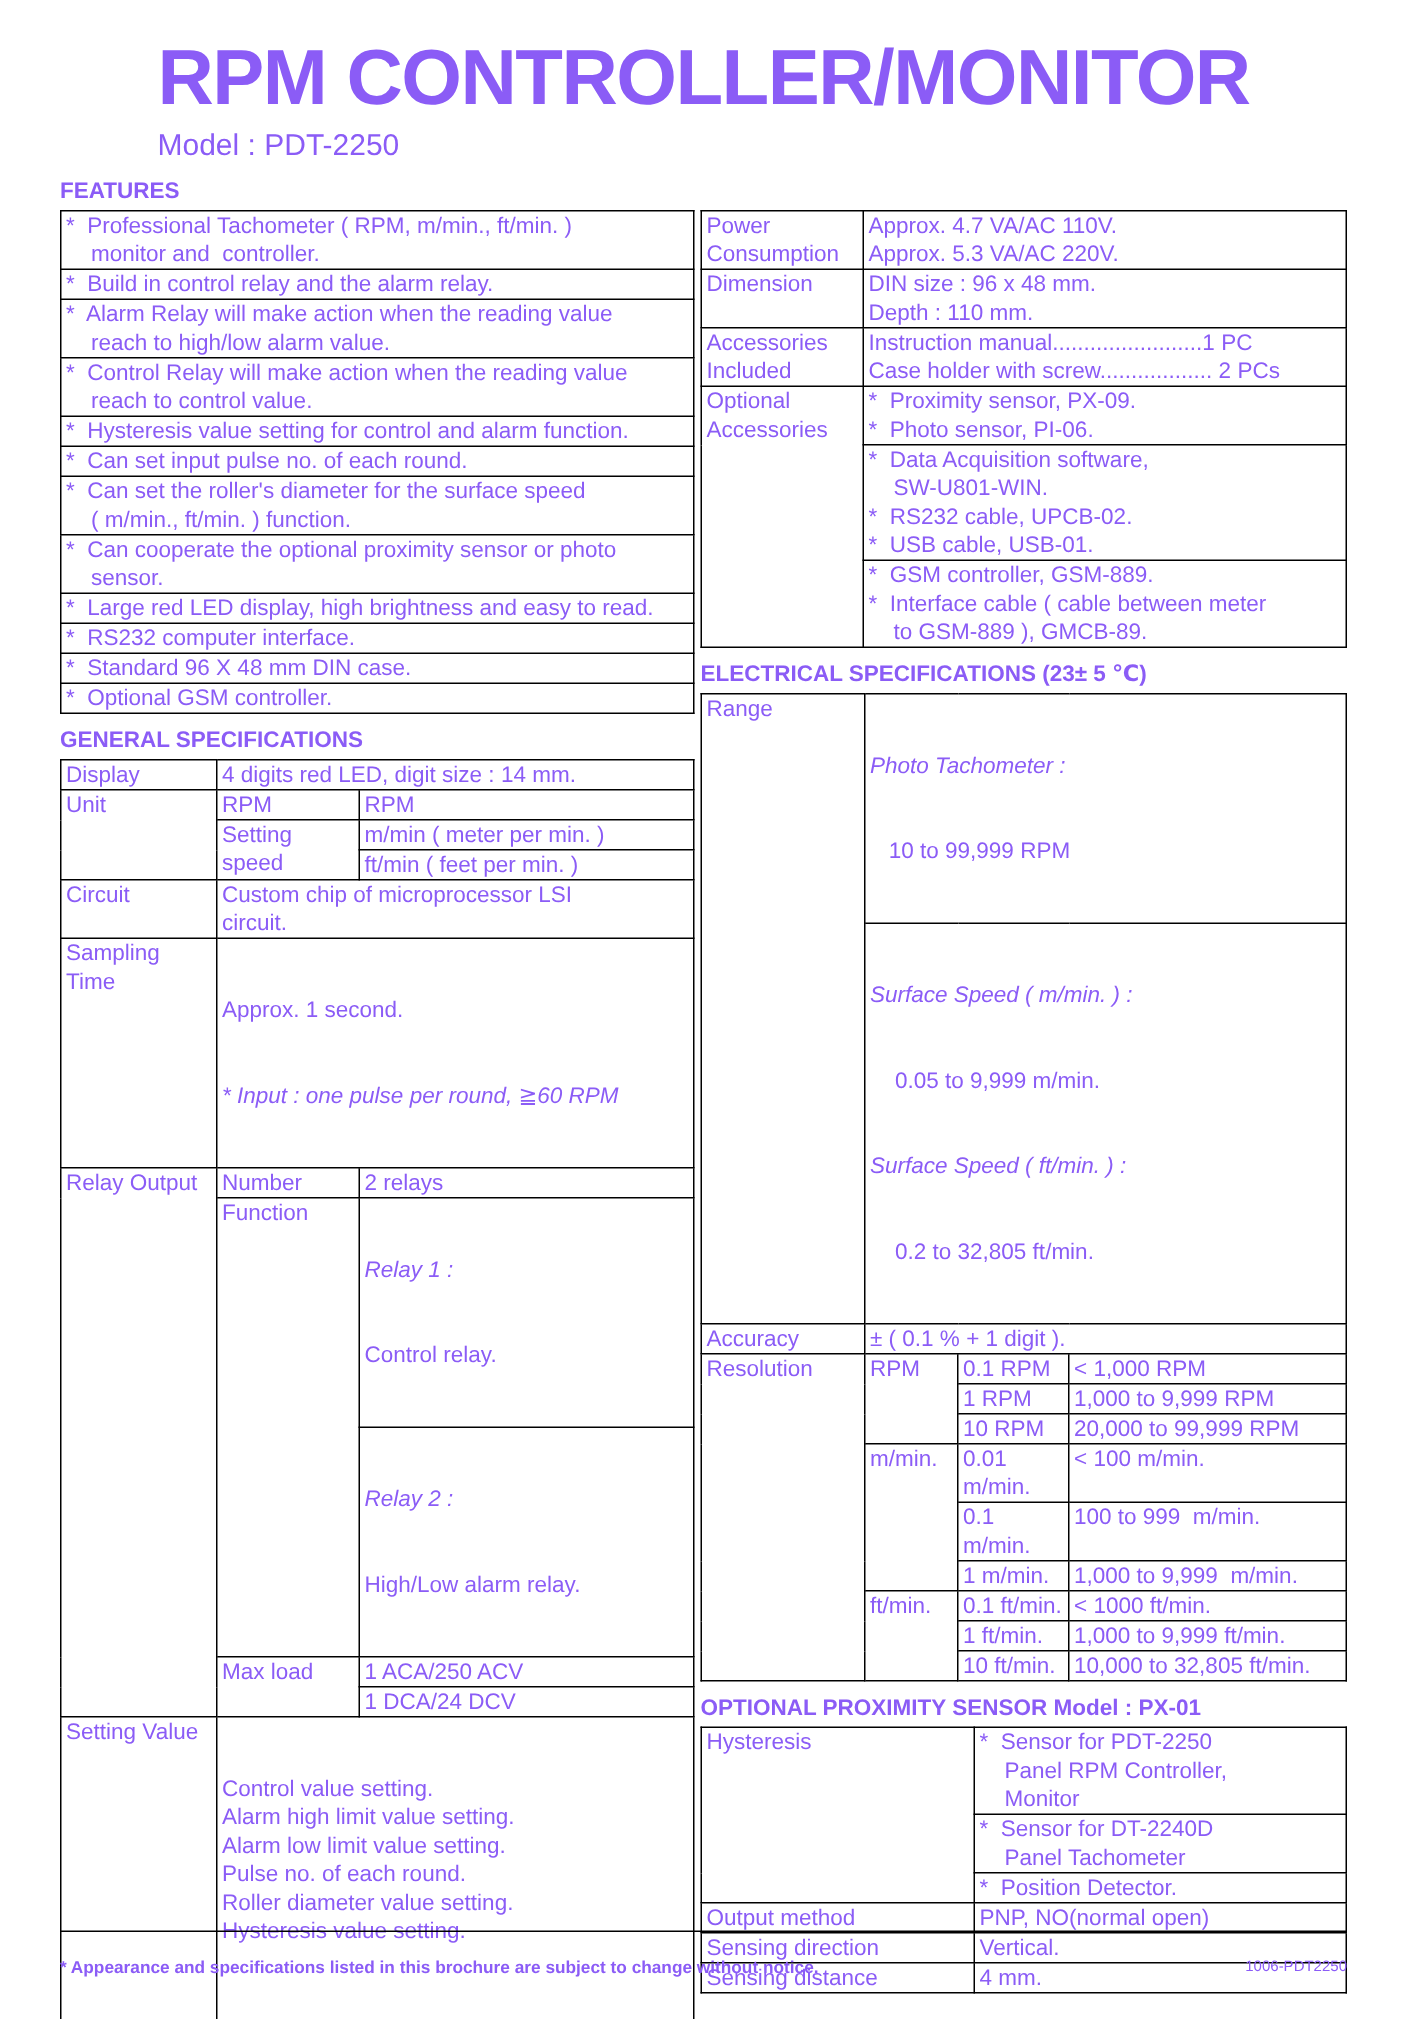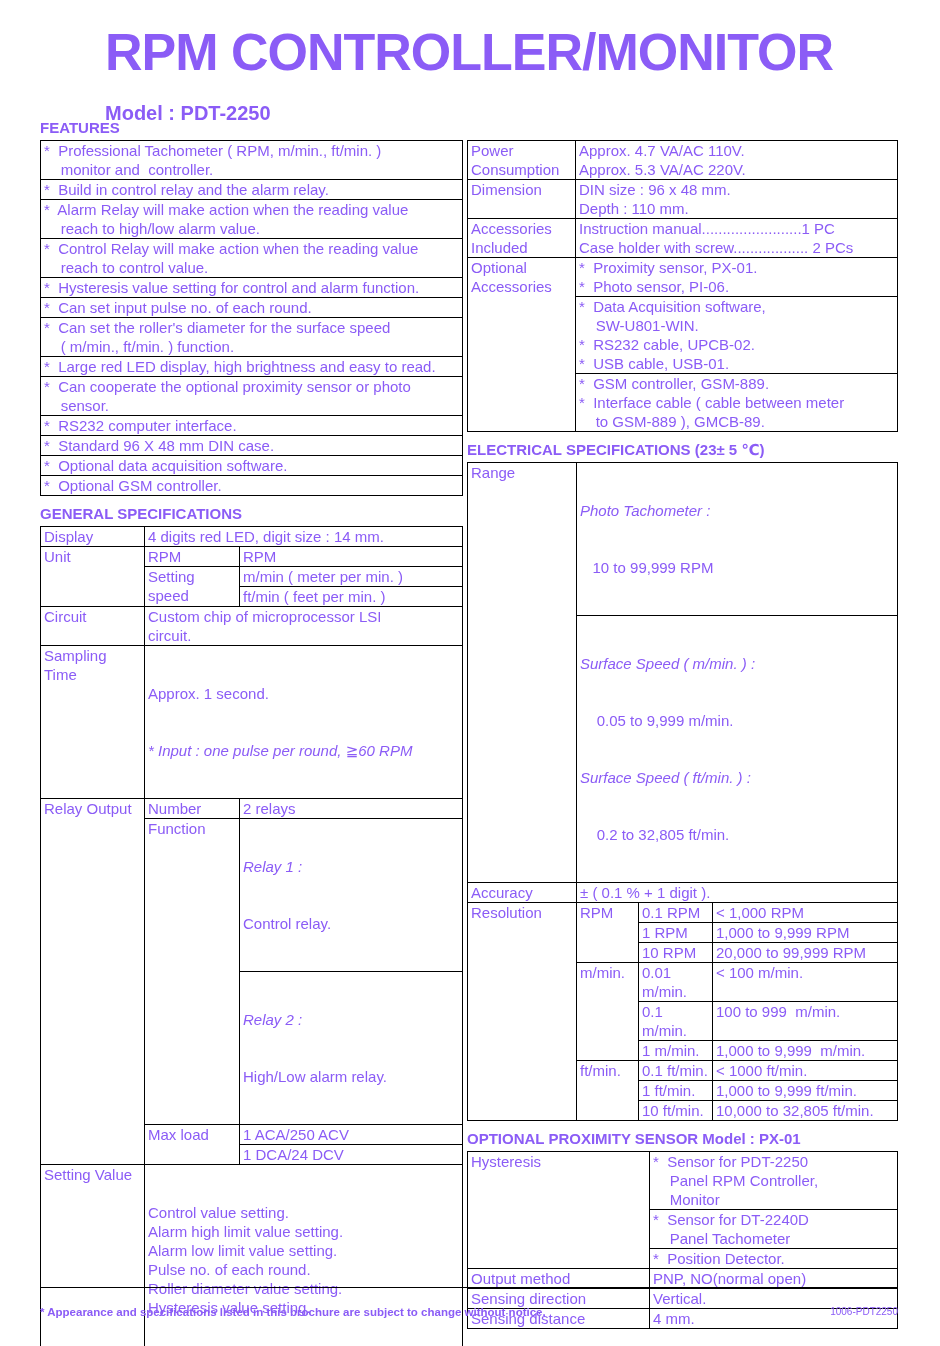--- a/index.html
+++ b/index.html
@@ -7,21 +7,21 @@
     position:relative; width:940px; height:1346px;
     background:#ffffff; color:#8b5cf6;
     font-family:"Liberation Sans","DejaVu Sans",sans-serif;
     font-size:15px; overflow:hidden;
   }
   .header { position:absolute; left:105px; top:22px; }
   .title {
     font-size:52px; font-weight:bold; letter-spacing:-1px;
     line-height:60px; white-space:nowrap;
   }
-  .model { font-size:20px; font-weight:bold; margin-top:20px; }
+  .model { font-size:20px; font-weight:normal; margin-top:4px; }
 
   .col-left  { position:absolute; left:40px;  top:118px; width:423px; }
   .col-right { position:absolute; left:467px; top:140px; width:431px; }
 
   .sec-heading { font-size:15px; font-weight:bold; margin:0 0 3px 0; line-height:19px; }
   .sec-heading.gap { margin-top:8px; }
 
   table.spec { border-collapse:collapse; width:100%; table-layout:fixed; }
   table.spec td {
     border:1px solid #000; vertical-align:top;
@@ -85,34 +85,31 @@
             <td>*  Hysteresis value setting for control and alarm function.</td>
           </tr>
       <tr>
             <td>*  Can set input pulse no. of each round.</td>
           </tr>
       <tr>
             <td>*  Can set the roller's diameter for the surface speed
     ( m/min., ft/min. ) function.</td>
           </tr>
       <tr>
-            <td>*  Large red LED display, high brightness and easy to read.</td>
-          </tr>
-      <tr>
             <td>*  Can cooperate the optional proximity sensor or photo
     sensor.</td>
           </tr>
       <tr>
+            <td>*  Large red LED display, high brightness and easy to read.</td>
+          </tr>
+      <tr>
             <td>*  RS232 computer interface.</td>
           </tr>
       <tr>
             <td>*  Standard 96 X 48 mm DIN case.</td>
-          </tr>
-      <tr>
-            <td>*  Optional data acquisition software.</td>
           </tr>
       <tr>
             <td>*  Optional GSM controller.</td>
           </tr>
     </tbody>
       </table>
 
     <div class="sec-heading gap">GENERAL SPECIFICATIONS</div>
 
     <table class="spec" id="general-table">
@@ -214,21 +211,21 @@
       </tr>
       <tr>
         <td>Accessories
 Included</td>
         <td>Instruction manual........................1 PC
 Case holder with screw.................. 2 PCs</td>
       </tr>
       <tr>
         <td rowspan="3">Optional
 Accessories</td>
-        <td>*  Proximity sensor, PX-01.
+        <td>*  Proximity sensor, PX-09.
 *  Photo sensor, PI-06.</td>
       </tr>
       <tr>
         <td>*  Data Acquisition software,
     SW-U801-WIN.
 *  RS232 cable, UPCB-02.
 *  USB cable, USB-01.</td>
       </tr>
       <tr>
         <td>*  GSM controller, GSM-889.

